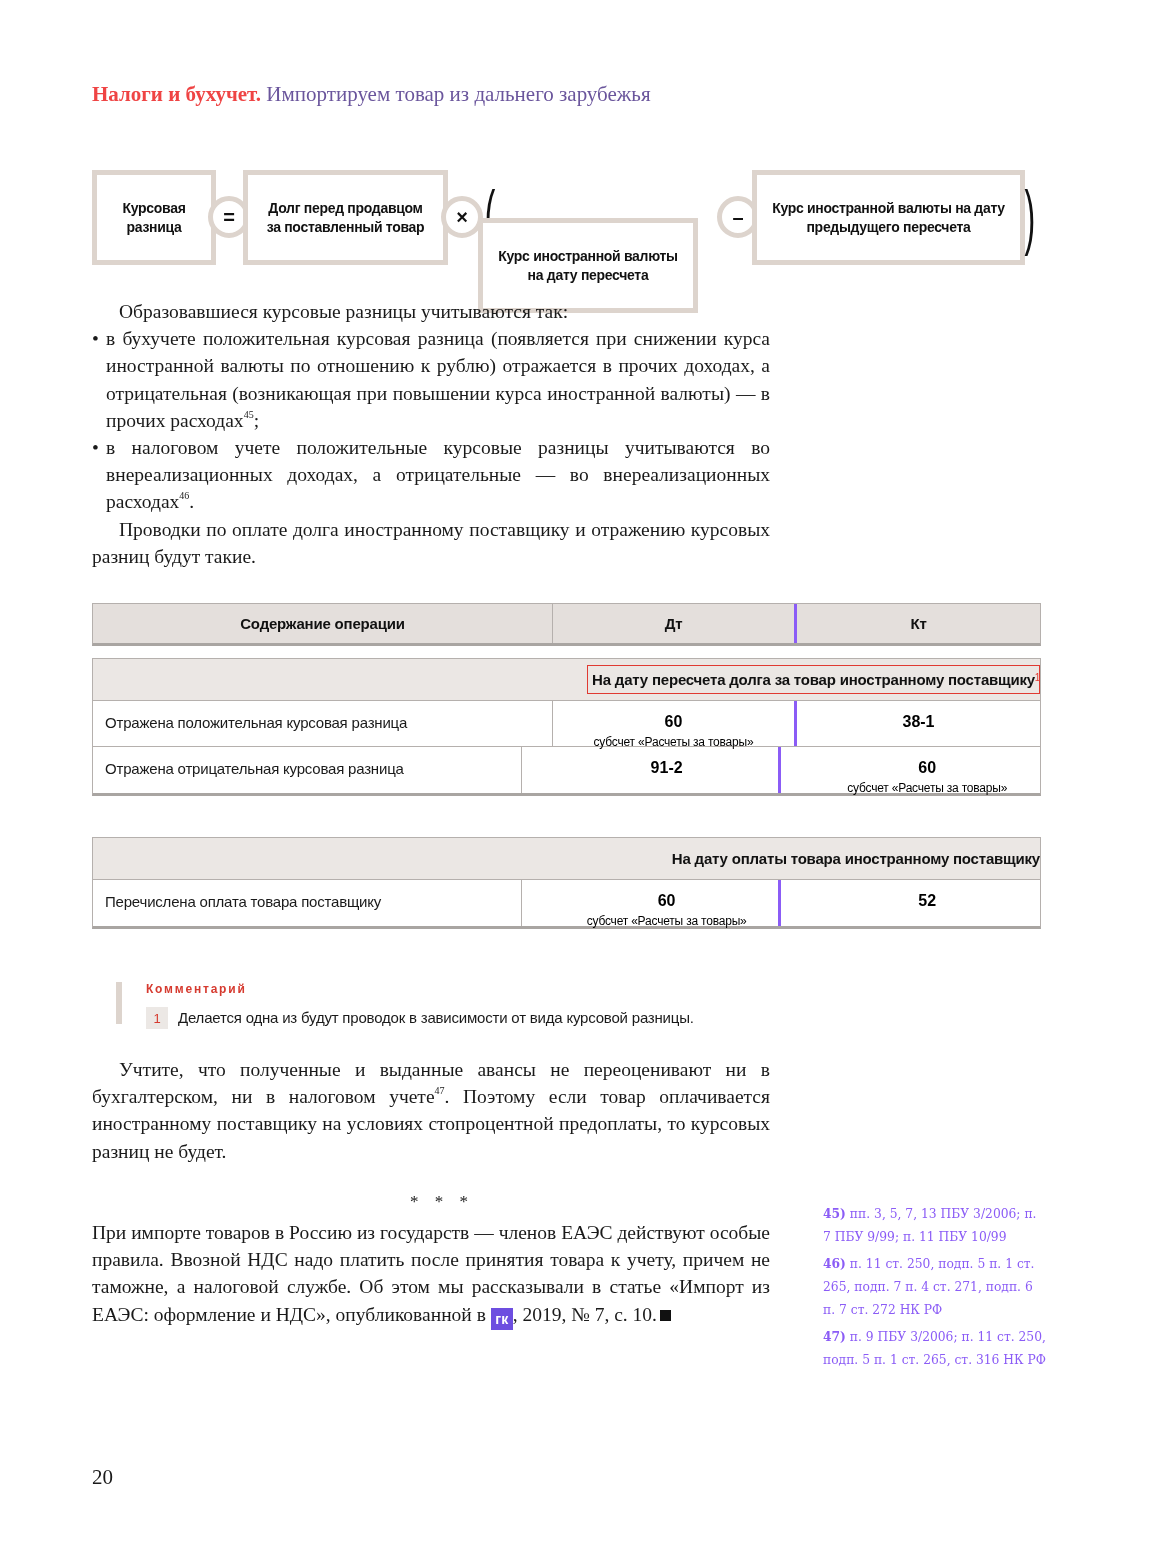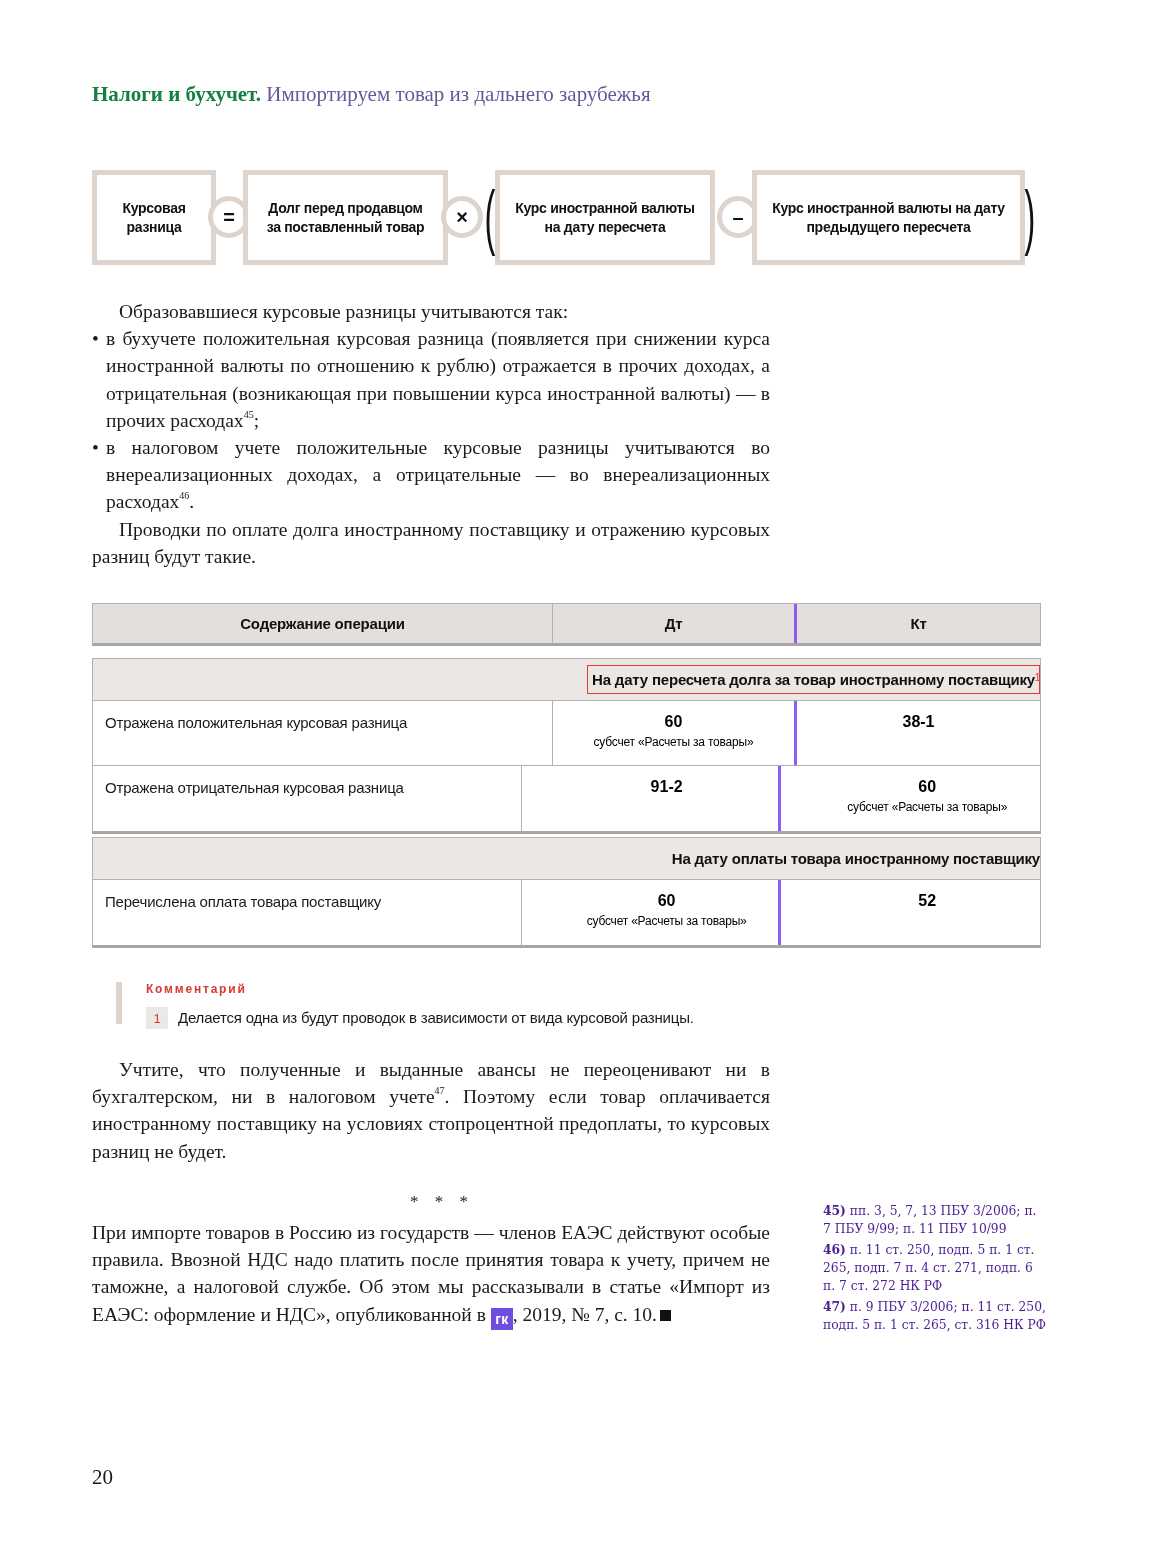--- a/index.html
+++ b/index.html
@@ -1,20 +1,20 @@
 <!DOCTYPE html>
 <html><head>
 <meta charset="utf-8">
 <style>
   * { box-sizing: border-box; margin: 0; padding: 0; }
   html, body { width: 1163px; height: 1559px; background: #ffffff; }
   body { position: relative; font-family: "DejaVu Serif", "Liberation Serif", serif; color: #1a1a1a; overflow: hidden; }
 
   .header { position: absolute; left: 92px; top: 82px; font-size: 21px; color: #5b4592; white-space: nowrap; font-family: "Liberation Serif", serif; }
-  .header .section { font-weight: bold; color: #15803d; }
+  .header .section { font-weight: bold; color: #ef4444; }
   .header .title { color: #6a559c; }
 
   
   .formula { position: absolute; left: 0; top: 0; width: 100%; height: 0; }
   .fbox-wrap { position: absolute; top: 170px; height: 95px; border: 5px solid #ddd4cd; background: #fff; }
   .fbox-text { position: absolute; top: 0; left: 0; right: 0; bottom: 0; display: flex; align-items: center; justify-content: center; text-align: center;
                font-family: "Liberation Sans", sans-serif; font-weight: bold; font-size: 14px; line-height: 19px; color: #111; letter-spacing: -0.3px; }
   .op { position: absolute; top: 196px; width: 42px; height: 42px; border-radius: 50%; border: 5px solid #ddd4cd; background: #fff;
         display: flex; align-items: center; justify-content: center; font-family: "Liberation Sans", sans-serif; font-weight: bold; font-size: 20px; color: #111; }
   .paren { position: absolute; top: 176px; font-family: "Liberation Sans", sans-serif; font-size: 72px; line-height: 80px; color: #111; font-weight: 100; transform: scaleX(0.45); }
@@ -32,40 +32,40 @@
   .tbl-head { top: 603px; height: 43px; background: #e4dfdc; border: 1px solid #b5b0ad; border-bottom: 3px solid #a9a5a2; display: flex; }
   .tbl-head div { display: flex; align-items: center; justify-content: center; font-weight: bold; font-size: 15px; color: #111; letter-spacing: -0.2px; }
   .c1 { width: 460px; border-right: 1px solid #b5b0ad; }
   .c2 { width: 244px; border-right: 3px solid #8b5cf6; }
   .c3 { width: 243px; }
   .group { border: 1px solid #b5b0ad; border-bottom: 3px solid #a9a5a2; }
   .group-title { height: 42px; background: #ebe7e4; border-bottom: 1px solid #b5b0ad; display: flex; align-items: center; justify-content: flex-end;
                  font-weight: bold; font-size: 15px; color: #111; letter-spacing: -0.2px; }
   .group-title .hl { border: 1px solid #e03a32; padding: 5px 4px; position: relative; }
   .group-title .hl .mark { position: absolute; right: -1px; top: 6px; font-size: 10px; color: #e03a32; font-weight: normal; }
-  .row { display: flex; height: 65px; border-bottom: 1px solid #b5b0ad; }
+  .row { display: flex; height: 46px; border-bottom: 1px solid #b5b0ad; }
   .row:last-child { border-bottom: none; gap: 33px; }
   .row .c1 { padding: 13px 12px; font-size: 15px; color: #1a1a1a; letter-spacing: -0.2px; }
   .row .c2, .row .c3 { text-align: center; padding-top: 12px; }
   .acc { font-weight: bold; font-size: 16px; color: #000000; display: block; }
   .sub { font-size: 12px; color: #000000; display: block; margin-top: 4px; letter-spacing: -0.2px; }
 
   
   .comment { position: absolute; left: 116px; top: 982px; }
   .comment .bar { position: absolute; left: 0; top: 0; width: 6px; height: 42px; background: #ddd4cd; }
   .comment .ctitle { position: absolute; left: 30px; top: 0; font-family: "Liberation Sans", sans-serif; font-weight: bold; font-size: 12px; color: #d63a2f; letter-spacing: 1.8px; white-space: nowrap; }
   .comment .cnum { position: absolute; left: 30px; top: 25px; width: 22px; height: 22px; background: #ece8e5; color: #d63a2f; font-family: "Liberation Sans", sans-serif; font-size: 13px; display: flex; align-items: center; justify-content: center; }
   .comment .ctext { position: absolute; left: 62px; top: 27px; font-family: "Liberation Sans", sans-serif; font-size: 15px; color: #1a1a1a; white-space: nowrap; letter-spacing: -0.2px; }
 
   .stars { position: absolute; left: 410px; top: 1192px; font-size: 17px; letter-spacing: 6px; font-family: "Liberation Serif", serif; }
 
   .logo { display: inline-block; width: 22px; height: 22px; background: #6d4ee0; color: #fff; font-family: "Liberation Sans", sans-serif; font-weight: bold; font-size: 14px; line-height: 22px; text-align: center; vertical-align: -3px; text-indent: 0; }
   .endmark { display: inline-block; width: 11px; height: 11px; background: #111; vertical-align: 0; margin-left: 3px; }
 
-  .footnotes { position: absolute; left: 823px; top: 1202px; width: 225px; font-family: "DejaVu Serif", serif; font-size: 12.3px; line-height: 18px; color: #4c1d95; }
+  .footnotes { position: absolute; left: 823px; top: 1202px; width: 225px; font-family: "DejaVu Serif", serif; font-size: 12.3px; line-height: 23px; color: #8b5cf6; }
   .footnotes .fn { margin-bottom: 3px; }
   .footnotes b { font-weight: bold; }
 
   .page-num { position: absolute; left: 92px; top: 1465px; font-size: 21px; font-family: "Liberation Serif", serif; color: #1a1a1a; }
 </style>
 </head>
 <body>
 
 <div class="header">
   <span class="section">Налоги и бухучет.</span>
@@ -88,21 +88,21 @@
         <div>
       <div>Долг перед продавцом</div>
       <div>за поставленный товар</div>
     </div>
       </div>
   </div>
   <div class="op" style="left:441px;">×</div>
 
   <div class="paren" style="left:478px;">(</div>
 
-  <div class="fbox-wrap" style="left:495px; width:220px;">
+  <div class="fbox-wrap" style="left:478px; width:220px;margin-top:48px;">
     <div class="fbox-text">
         <div>
       <div>Курс иностранной валюты</div>
       <div>на дату пересчета</div>
     </div>
       </div>
   </div>
   <div class="op" style="left:717px;">–</div>
 
   <div class="fbox-wrap" style="left:752px; width:273px;">

